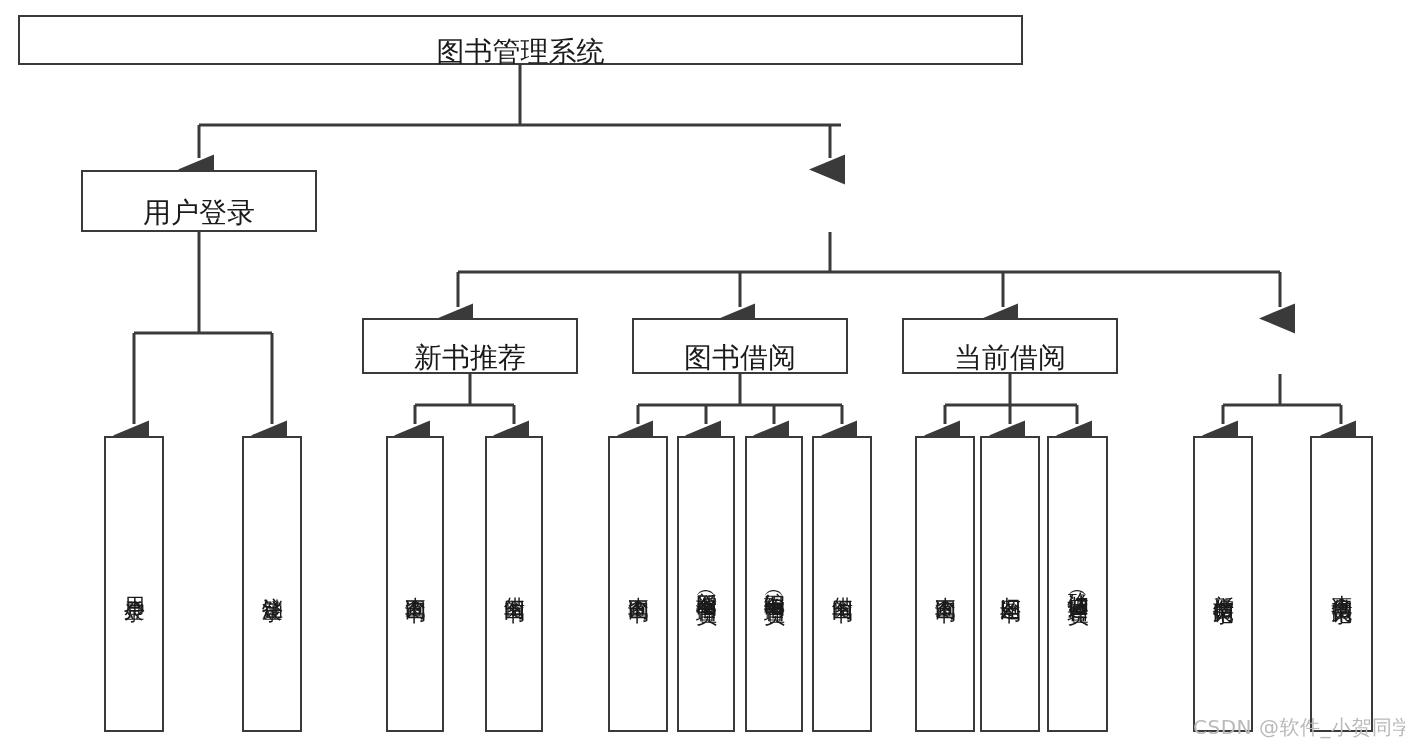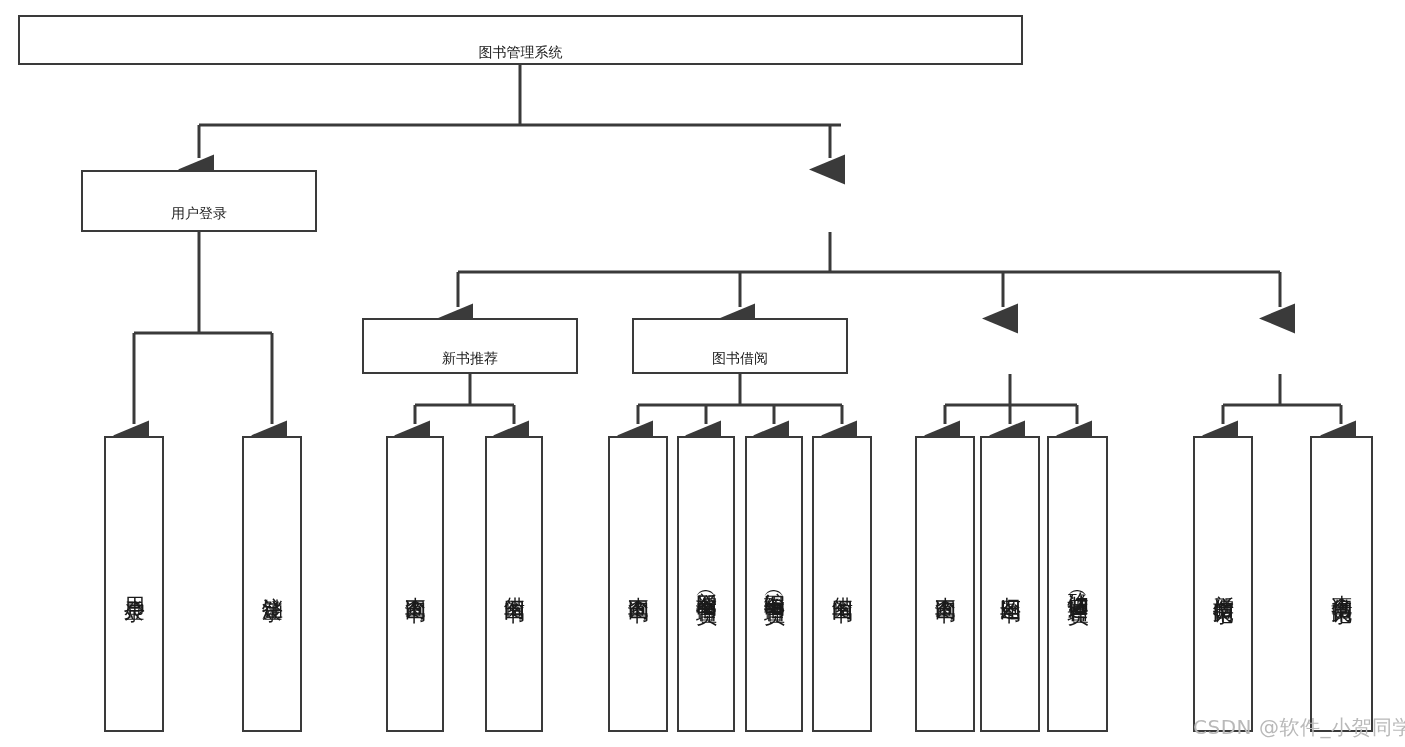--- a/index.html
+++ b/index.html
@@ -33,21 +33,21 @@
     align-items: center;
     justify-content: center;
     color: #1a1a1a;
   }
   .node-label {
     text-align: center;
     line-height: 1.18;
     white-space: nowrap;
   }
   .horiz .node-label {
-    font-size: 14px;
+    font-size: 28px;
     margin-top: 24px;
   }
   .vert {
     align-items: center;
     justify-content: center;
   }
   .vert .node-label {
     writing-mode: vertical-rl;
     text-orientation: upright;
     font-size: 21px;
@@ -125,20 +125,23 @@
   <div class="node-box horiz" style="left:81px; top:170px; width:236px; height:62px;">
     <span class="node-label">用户登录</span>
   </div>
 
   <div class="node-box horiz" style="left:362px; top:318px; width:216px; height:56px;">
     <span class="node-label">新书推荐</span>
   </div>
   <div class="node-box horiz" style="left:632px; top:318px; width:216px; height:56px;">
     <span class="node-label">图书借阅</span>
   </div>
+  <div class="node-box horiz" style="left:902px; top:318px; width:216px; height:56px;">
+    <span class="node-label">当前借阅</span>
+  </div>
 
   <div class="node-box vert" style="left:104px; top:436px; width:60px; height:296px;">
     <span class="node-label">用户登录</span>
   </div>
   <div class="node-box vert" style="left:242px; top:436px; width:60px; height:296px;">
     <span class="node-label">注销登录</span>
   </div>
   <div class="node-box vert" style="left:386px; top:436px; width:58px; height:296px;">
     <span class="node-label">查询图书</span>
   </div>

